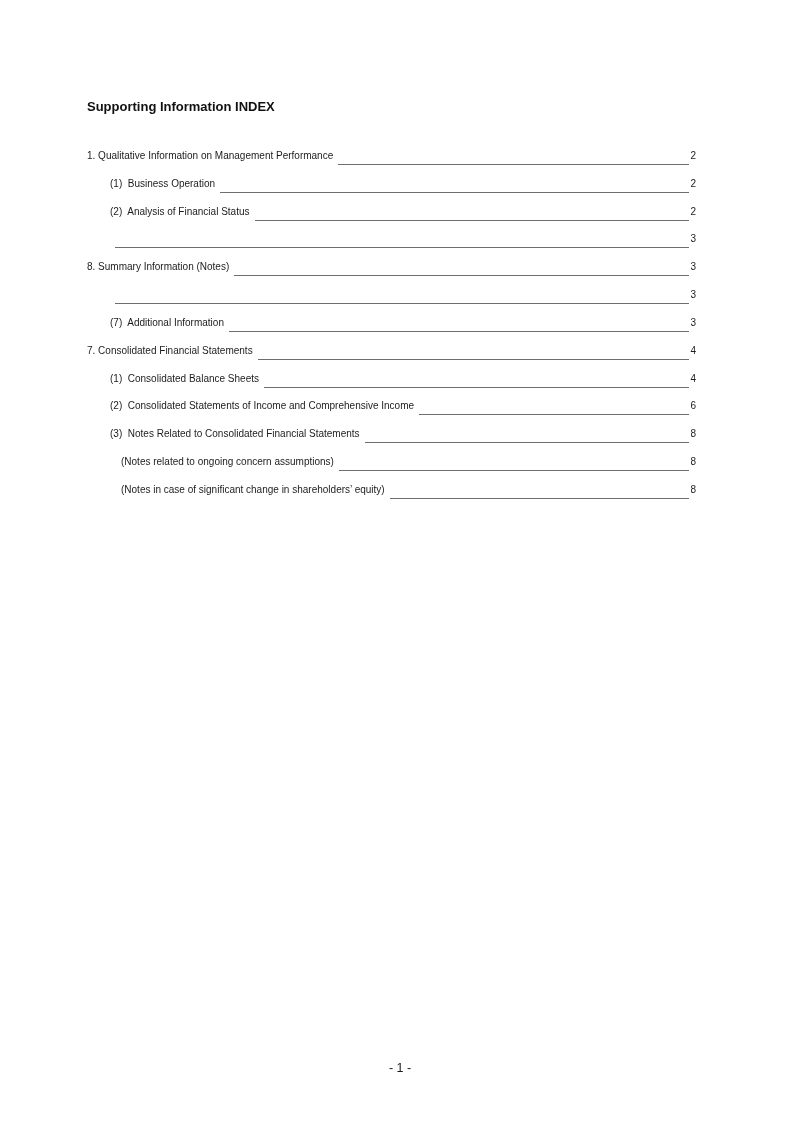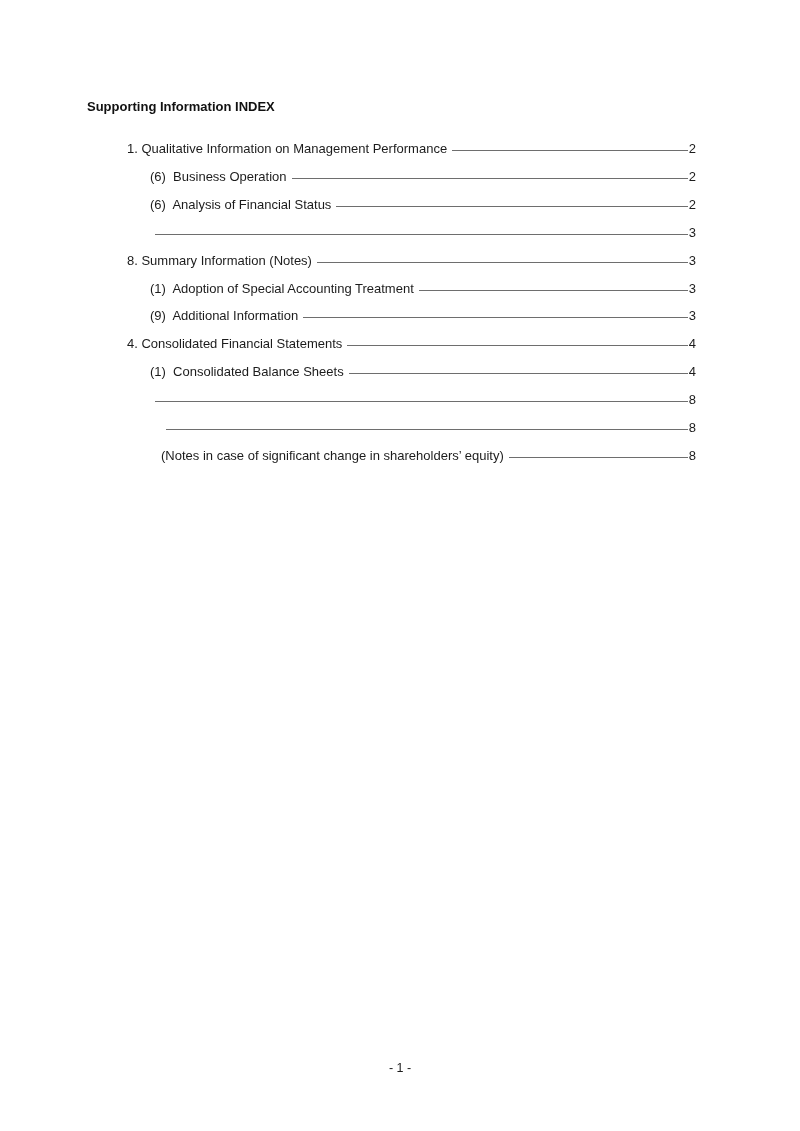--- a/index.html
+++ b/index.html
@@ -21,26 +21,25 @@
   .doc-title {
     font-size: 13px;
     font-weight: bold;
     line-height: 15px;
     margin: 0 0 21px 0;
     color: #111;
   }
   .toc { }
   .toc-row {
     display: flex;
-    align-items: center;
+    align-items: flex-end;
     height: 27.85px;
-    font-size: 13px;
+    font-size: 10px;
     line-height: 15px;
     white-space: nowrap;
-    margin-left: 40px;
   }
   .toc-row.lvl1 { padding-left: 23px; }
   .toc-row.lvl2 { padding-left: 34px; }
   .toc-label { white-space: pre; }
   .toc-leader {
     flex: 1 1 auto;
     min-width: 12px;
     border-bottom: 1px solid #6e6e6e;
     margin-left: 5px;
     margin-right: 1px;
@@ -66,73 +65,79 @@
 
     <div class="toc">
 
       <div class="toc-row lvl0">
         <span class="toc-label">1. Qualitative Information on Management Performance</span>
         <span class="toc-leader"></span>
         <span class="toc-page">2</span>
       </div>
 
       <div class="toc-row lvl1">
-        <span class="toc-label">(6)  Business Operation</span>
+        <span class="toc-label">(1)  Business Operation</span>
         <span class="toc-leader"></span>
         <span class="toc-page">2</span>
       </div>
 
       <div class="toc-row lvl1">
-        <span class="toc-label">(6)  Analysis of Financial Status</span>
+        <span class="toc-label">(2)  Analysis of Financial Status</span>
         <span class="toc-leader"></span>
         <span class="toc-page">2</span>
       </div>
 
       <div class="toc-row lvl1">
         <span class="toc-leader"></span>
         <span class="toc-page">3</span>
       </div>
 
       <div class="toc-row lvl0">
         <span class="toc-label">8. Summary Information (Notes)</span>
         <span class="toc-leader"></span>
         <span class="toc-page">3</span>
       </div>
 
       <div class="toc-row lvl1">
-        <span class="toc-label">(1)  Adoption of Special Accounting Treatment</span>
         <span class="toc-leader"></span>
         <span class="toc-page">3</span>
       </div>
 
       <div class="toc-row lvl1">
-        <span class="toc-label">(9)  Additional Information</span>
+        <span class="toc-label">(7)  Additional Information</span>
         <span class="toc-leader"></span>
         <span class="toc-page">3</span>
       </div>
 
       <div class="toc-row lvl0">
-        <span class="toc-label">4. Consolidated Financial Statements</span>
+        <span class="toc-label">7. Consolidated Financial Statements</span>
         <span class="toc-leader"></span>
         <span class="toc-page">4</span>
       </div>
 
       <div class="toc-row lvl1">
         <span class="toc-label">(1)  Consolidated Balance Sheets</span>
         <span class="toc-leader"></span>
         <span class="toc-page">4</span>
       </div>
 
+      <div class="toc-row lvl1">
+        <span class="toc-label">(2)  Consolidated Statements of Income and Comprehensive Income</span>
+        <span class="toc-leader"></span>
+        <span class="toc-page">6</span>
+      </div>
 
       <div class="toc-row lvl1">
+        <span class="toc-label">(3)  Notes Related to Consolidated Financial Statements</span>
         <span class="toc-leader"></span>
         <span class="toc-page">8</span>
       </div>
 
       <div class="toc-row lvl2">
+        <span class="toc-label">(Notes related to ongoing concern assumptions)</span>
         <span class="toc-leader"></span>
         <span class="toc-page">8</span>
       </div>
 
       <div class="toc-row lvl2">
         <span class="toc-label">(Notes in case of significant change in shareholders’ equity)</span>
         <span class="toc-leader"></span>
         <span class="toc-page">8</span>
       </div>
 

